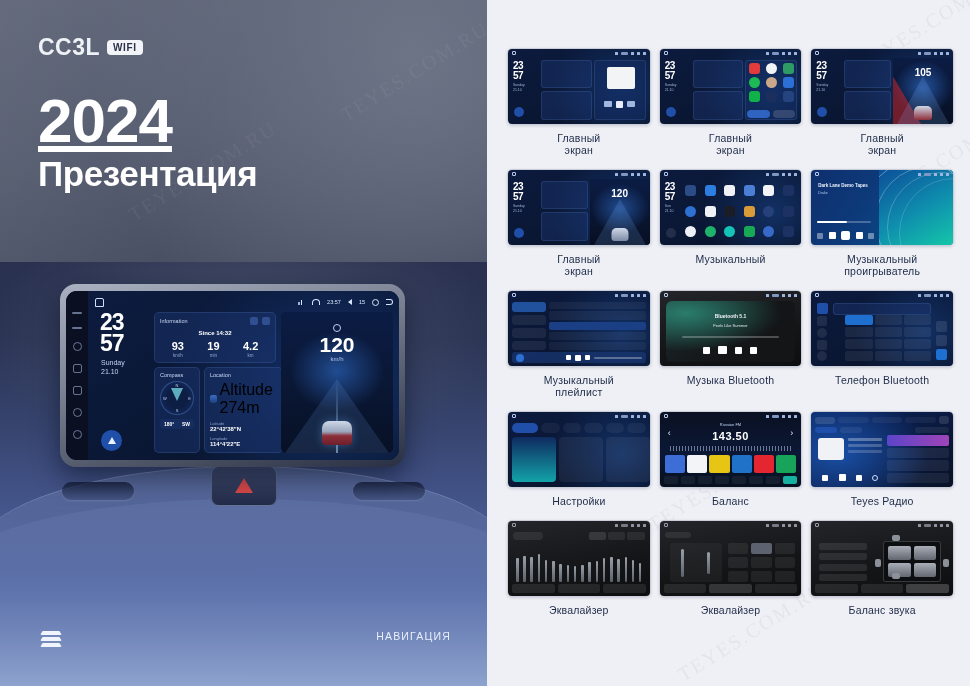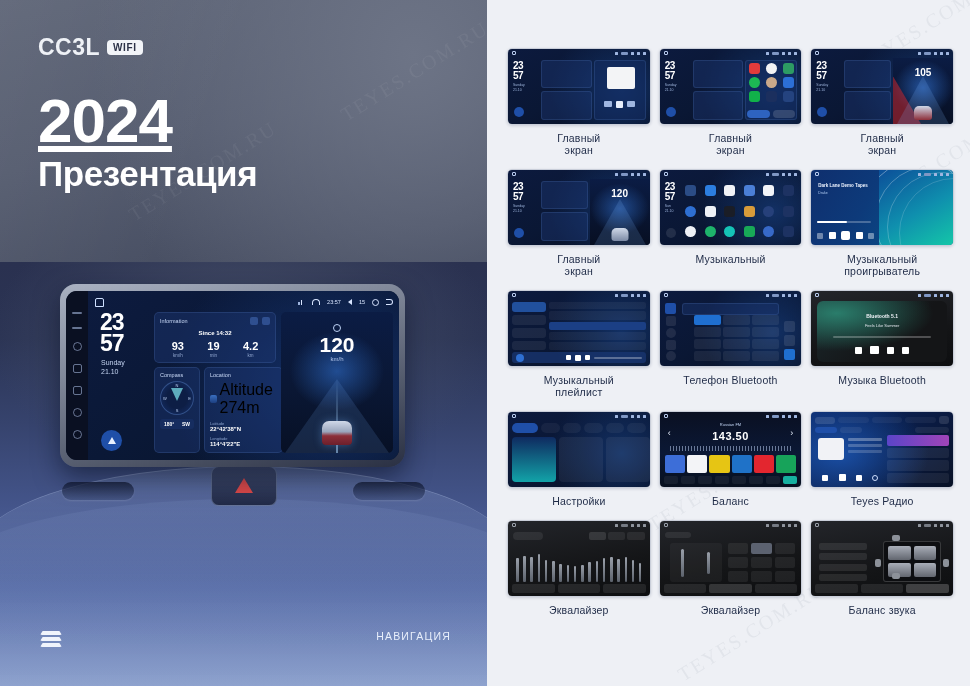--- a/index.html
+++ b/index.html
@@ -682,20 +682,49 @@
             <span style="width:38%;height:2px;background:rgba(255,255,255,0.3);border-radius:1px"></span>
           </div>
         </div>
         <div class="cap">
           <span>Музыкальный</span><br><span>плейлист</span>
         </div>
       </div>
 
       <div class="cell">
         <div class="thumb">
+          <div class="t-base dark"></div>
+          <div style="position:absolute;left:6px;right:6px;top:10px;bottom:4px;border-radius:6px;background:radial-gradient(120% 100% at 15% 20%, #2a7d6b 0%, rgba(20,22,26,0) 62%),linear-gradient(140deg,#1b2a2e 0%,#141517 60%)"></div>
+          <div class="t-topbar">
+              <span class="hm"></span>
+              <span class="rt">
+                <b></b>
+                <u></u>
+                <b></b>
+                <b></b>
+                <b></b>
+              </span>
+            </div>
+          <div style="position:absolute;left:0;right:0;top:22px;text-align:center;color:#eef1f6;font-size:5px;font-weight:bold">Bluetooth 5.1</div>
+          <div style="position:absolute;left:0;right:0;top:32px;text-align:center;color:#dfe3ea;font-size:4px">Feels Like Summer</div>
+          <div style="position:absolute;left:22px;right:22px;top:45px;height:1.5px;background:rgba(255,255,255,0.25);border-radius:1px"></div>
+          <div style="position:absolute;left:0;right:0;bottom:12px;display:flex;justify-content:center;gap:8px;align-items:center">
+            <span style="width:7px;height:7px;background:#fff;border-radius:1px"></span>
+            <span style="width:9px;height:8px;background:#fff;border-radius:1px"></span>
+            <span style="width:7px;height:7px;background:#fff;border-radius:1px"></span>
+            <span style="width:7px;height:7px;background:#fff;border-radius:1px"></span>
+          </div>
+        </div>
+        <div class="cap">
+          <span>Музыка Bluetooth</span>
+        </div>
+      </div>
+
+      <div class="cell">
+        <div class="thumb">
           <div class="t-base"></div>
           <div class="t-topbar">
               <span class="hm"></span>
               <span class="rt">
                 <b></b>
                 <u></u>
                 <b></b>
                 <b></b>
                 <b></b>
               </span>
@@ -723,49 +752,20 @@
               <b></b>
           </div>
           <div style="position:absolute;right:4px;top:28px;bottom:5px;width:15px;display:flex;flex-direction:column;justify-content:space-around;align-items:center">
             <span style="width:11px;height:11px;background:rgba(255,255,255,0.1);border-radius:2px"></span>
             <span style="width:11px;height:11px;background:rgba(255,255,255,0.1);border-radius:2px"></span>
             <span style="width:11px;height:11px;background:#1f6fd0;border-radius:2px"></span>
           </div>
         </div>
         <div class="cap">
           <span>Телефон Bluetooth</span>
-        </div>
-      </div>
-
-      <div class="cell">
-        <div class="thumb">
-          <div class="t-base dark"></div>
-          <div style="position:absolute;left:6px;right:6px;top:10px;bottom:4px;border-radius:6px;background:radial-gradient(120% 100% at 15% 20%, #2a7d6b 0%, rgba(20,22,26,0) 62%),linear-gradient(140deg,#1b2a2e 0%,#141517 60%)"></div>
-          <div class="t-topbar">
-              <span class="hm"></span>
-              <span class="rt">
-                <b></b>
-                <u></u>
-                <b></b>
-                <b></b>
-                <b></b>
-              </span>
-            </div>
-          <div style="position:absolute;left:0;right:0;top:22px;text-align:center;color:#eef1f6;font-size:5px;font-weight:bold">Bluetooth 5.1</div>
-          <div style="position:absolute;left:0;right:0;top:32px;text-align:center;color:#dfe3ea;font-size:4px">Feels Like Summer</div>
-          <div style="position:absolute;left:22px;right:22px;top:45px;height:1.5px;background:rgba(255,255,255,0.25);border-radius:1px"></div>
-          <div style="position:absolute;left:0;right:0;bottom:12px;display:flex;justify-content:center;gap:8px;align-items:center">
-            <span style="width:7px;height:7px;background:#fff;border-radius:1px"></span>
-            <span style="width:9px;height:8px;background:#fff;border-radius:1px"></span>
-            <span style="width:7px;height:7px;background:#fff;border-radius:1px"></span>
-            <span style="width:7px;height:7px;background:#fff;border-radius:1px"></span>
-          </div>
-        </div>
-        <div class="cap">
-          <span>Музыка Bluetooth</span>
         </div>
       </div>
 
       <div class="cell">
         <div class="thumb">
           <div class="t-base"></div>
           <div class="t-topbar">
               <span class="hm"></span>
               <span class="rt">
                 <b></b>

